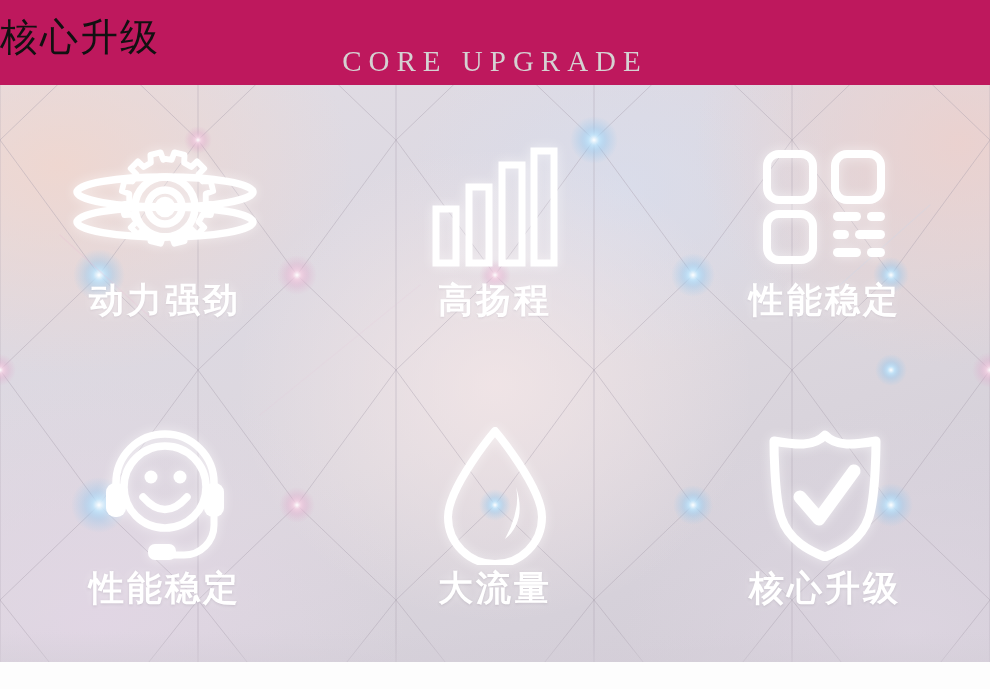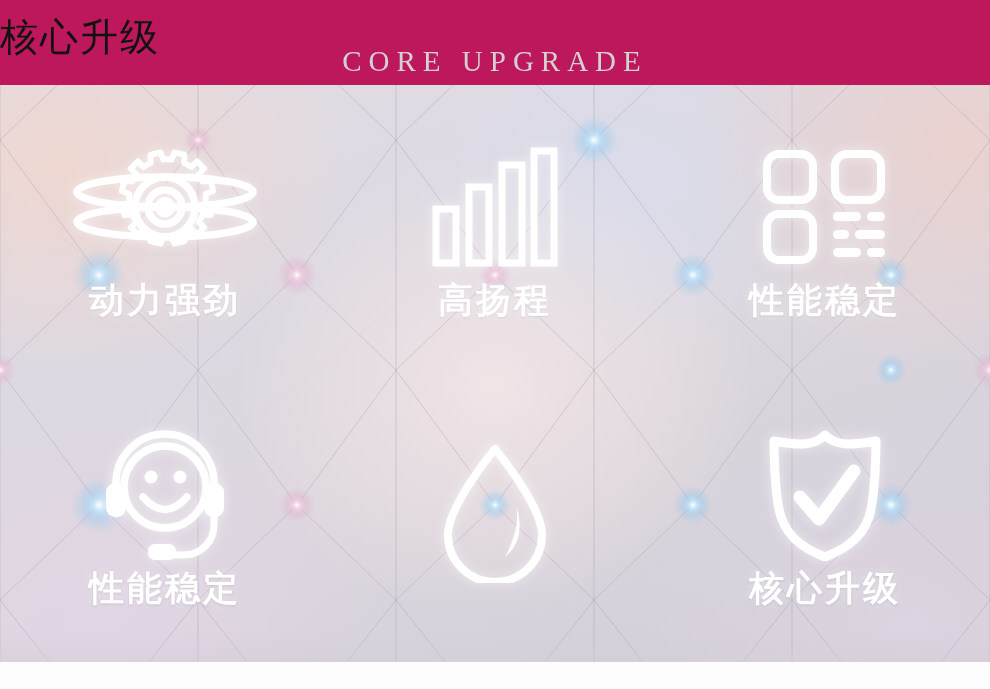--- a/index.html
+++ b/index.html
@@ -351,20 +351,21 @@
         <div class="feature-label">性能稳定</div>
       </div>
 
       <div class="feature row-2">
         <div class="feature-icon">
           <svg width="110" height="140" viewBox="0 0 110 140" fill="none">
             <path d="M55 6 C 55 6, 8 62, 8 92 a47 47 0 0 0 94 0 C 102 62, 55 6, 55 6 z" stroke="#ffffff" stroke-width="8" stroke-linejoin="round" fill="none"></path>
             <path d="M76 62 q 11 34 -11 52 q 16 -30 11 -52 z" fill="#ffffff"></path>
           </svg>
         </div>
+        <div class="feature-label">大流量</div>
       </div>
 
       <div class="feature row-2">
         <div class="feature-icon">
           <svg width="126" height="132" viewBox="0 0 126 132" fill="none">
             <path d="M63 6
                      C 52 18, 34 16, 12 12
                      C 12 12, 12 66, 19 88
                      C 27 112, 48 122, 63 128
                      C 78 122, 99 112, 107 88

